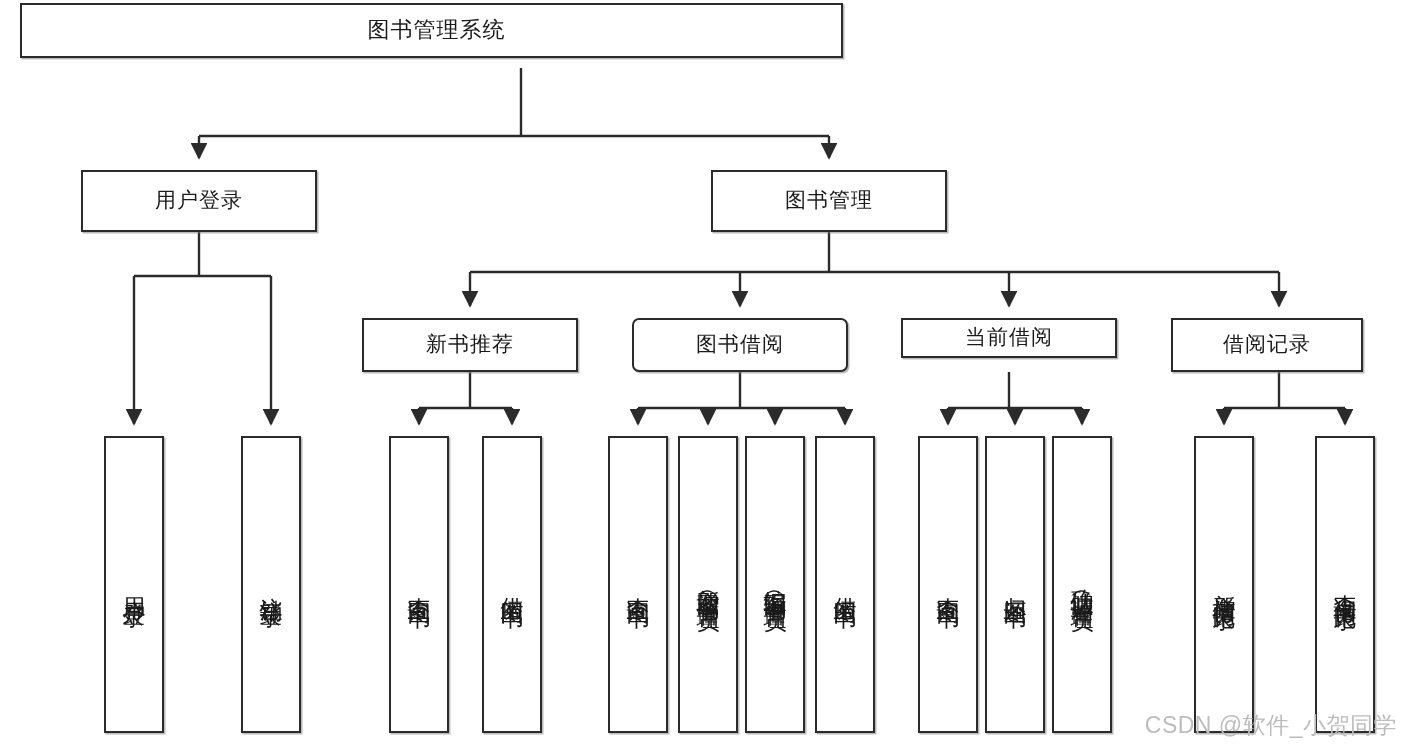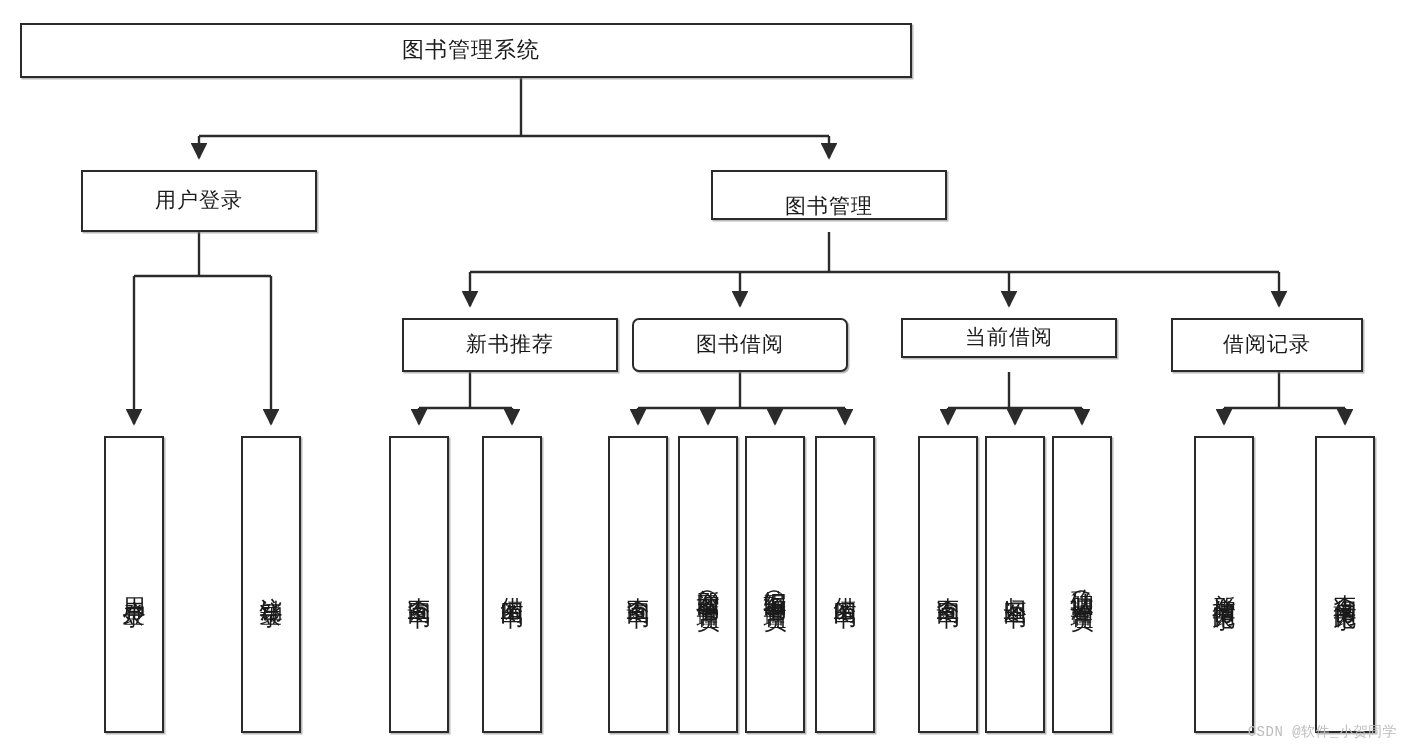--- a/index.html
+++ b/index.html
@@ -63,24 +63,24 @@
     font-size: 23px;
     line-height: 1.18;
     letter-spacing: 3px;
     white-space: nowrap;
     max-height: 100%;
   }
   .watermark {
     position: absolute;
     right: 8px;
     bottom: 6px;
-    font-size: 14px;
+    font-size: 23px;
     color: #bdbdbd;
     letter-spacing: 0.5px;
-    font-family: Liberation Mono, monospace;
+    font-family: Liberation Sans, sans-serif;
     white-space: nowrap;
   }
 </style>
 </head>
 <body>
 
 <div id="diagram-root">
 
   <svg class="connectors" viewBox="0 0 1405 747" xmlns="http://www.w3.org/2000/svg">
     <defs>
@@ -125,32 +125,32 @@
       <path d="M 1015 408 L 1015 424" marker-end="url(#arrow)"></path>
       <path d="M 1082 408 L 1082 424" marker-end="url(#arrow)"></path>
 
       <path d="M 1279 372 L 1279 408"></path>
       <path d="M 1224 408 L 1345 408"></path>
       <path d="M 1224 408 L 1224 424" marker-end="url(#arrow)"></path>
       <path d="M 1345 408 L 1345 424" marker-end="url(#arrow)"></path>
     </g>
   </svg>
 
-  <div class="node h root" id="node-root" style="left: 20px; top: 23px; width: 892px; height: 55px; padding-left: 10px;">
+  <div class="node h root" id="node-root" style="left: 20px; top: 3px; width: 823px; height: 55px; padding-left: 10px;">
     <span class="label">图书管理系统</span>
   </div>
 
   <div class="node h" id="node-l2-0" style="left: 81px; top: 170px; width: 236px; height: 62px;">
     <span class="label">用户登录</span>
   </div>
-  <div class="node h" id="node-l2-1" style="left: 711px; top: 170px; width: 236px; height: 50px; align-items: flex-end;">
+  <div class="node h" id="node-l2-1" style="left: 711px; top: 170px; width: 236px; height: 62px;">
     <span class="label">图书管理</span>
   </div>
 
-  <div class="node h" id="node-l3-0" style="left: 362px; top: 318px; width: 216px; height: 54px; margin-left: 40px;">
+  <div class="node h" id="node-l3-0" style="left: 362px; top: 318px; width: 216px; height: 54px;">
     <span class="label">新书推荐</span>
   </div>
   <div class="node h" id="node-l3-1" style="left: 632px; top: 318px; width: 216px; height: 54px; border-radius: 7px;">
     <span class="label">图书借阅</span>
   </div>
   <div class="node h" id="node-l3-2" style="left: 901px; top: 318px; width: 216px; height: 40px;">
     <span class="label">当前借阅</span>
   </div>
   <div class="node h" id="node-l3-3" style="left: 1171px; top: 318px; width: 192px; height: 54px;">
     <span class="label">借阅记录</span>

